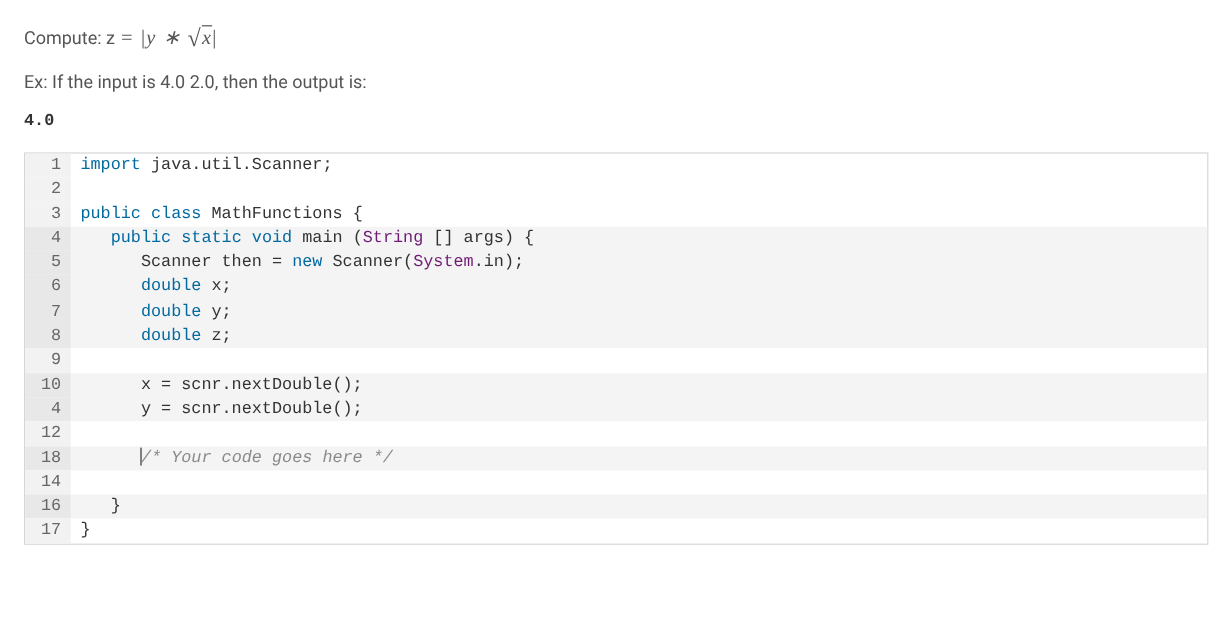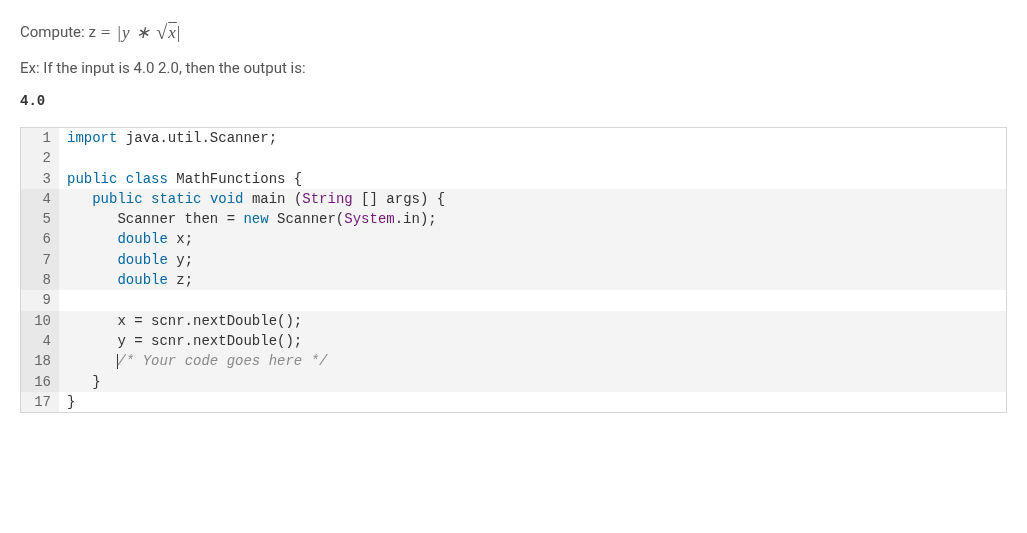--- a/index.html
+++ b/index.html
@@ -136,23 +136,31 @@
       <div class="code-content"> </div>
     </div>
     <div class="code-row highlight">
       <div class="line-num">10</div>
       <div class="code-content"><span>      x = scnr.nextDouble();</span></div>
     </div>
     <div class="code-row highlight">
       <div class="line-num">4</div>
       <div class="code-content"><span>      y = scnr.nextDouble();</span></div>
     </div>
+    <div class="code-row">
+      <div class="line-num">12</div>
+      <div class="code-content"> </div>
+    </div>
     <div class="code-row highlight editable">
       <div class="line-num">18</div>
       <div class="code-content"><span>      </span><span class="cursor"></span><span class="comment">/* Your code goes here */</span></div>
+    </div>
+    <div class="code-row">
+      <div class="line-num">14</div>
+      <div class="code-content"> </div>
     </div>
     <div class="code-row highlight">
       <div class="line-num">16</div>
       <div class="code-content"><span>   }</span></div>
     </div>
     <div class="code-row">
       <div class="line-num">17</div>
       <div class="code-content"><span>}</span></div>
     </div>
   </div>

